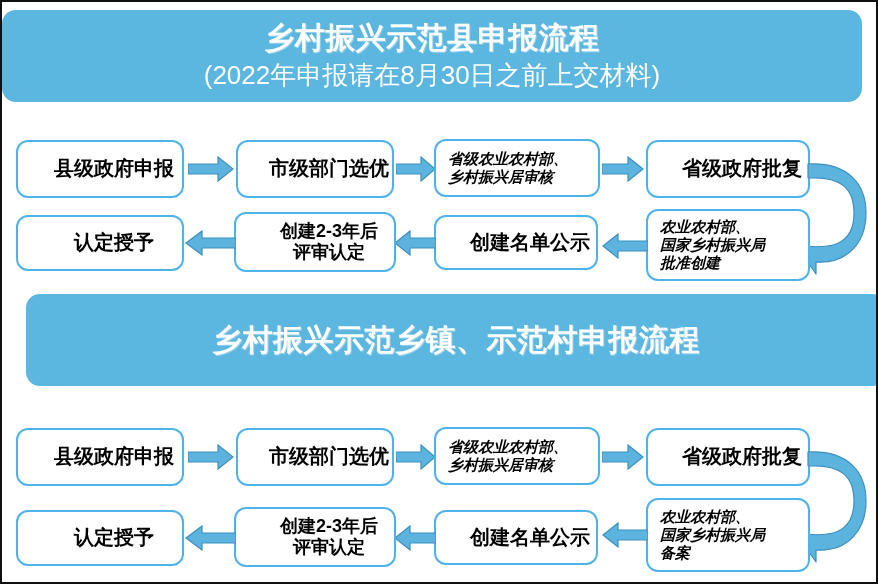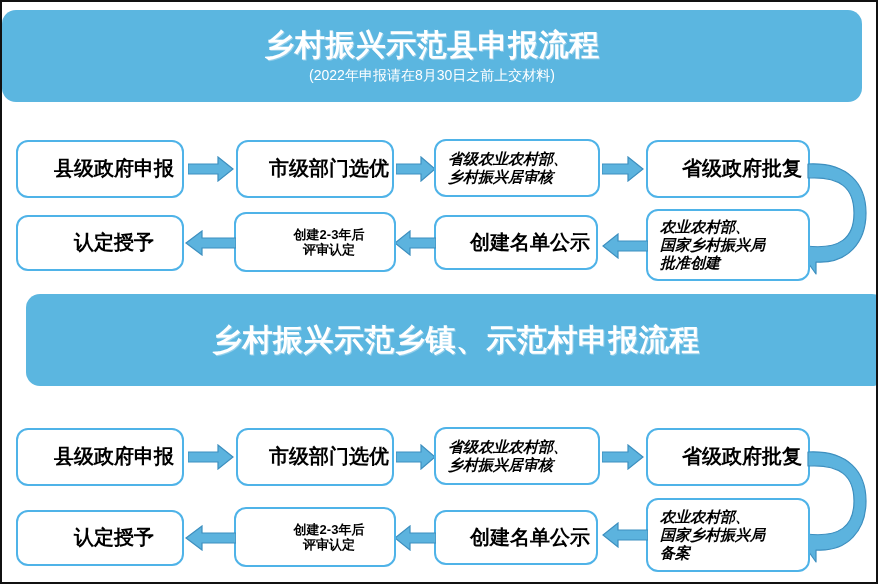--- a/index.html
+++ b/index.html
@@ -34,21 +34,21 @@
   }
   .banner-title {
     font-size: 30px;
     font-weight: bold;
     letter-spacing: 0.5px;
     line-height: 1.15;
     text-shadow: 1px 1px 0 rgba(255,255,255,0.35);
     white-space: nowrap;
   }
   .banner-sub {
-    font-size: 14px;
+    font-size: 26px;
     font-weight: normal;
     line-height: 1.2;
     margin-top: 5px;
     white-space: nowrap;
   }
 
   
   .node {
     position: absolute;
     background: #ffffff;
@@ -59,21 +59,21 @@
     align-items: center;
     justify-content: center;
     color: #000000;
     font-weight: bold;
     text-align: center;
     line-height: 1.18;
     white-space: pre-line;
     padding-left: 28px;
   }
   .node.t-lg   { font-size: 20px; }
-  .node.t-md   { font-size: 13px; }
+  .node.t-md   { font-size: 18px; }
   .node.t-sm   { font-size: 15px; }
   .node.t-left { justify-content: flex-start; text-align: left; padding-left: 12px; font-style: italic; }
 
   
   .arrow {
     position: absolute;
     height: 26px;
   }
   .arrow svg { display: block; width: 100%; height: 100%; }
 

